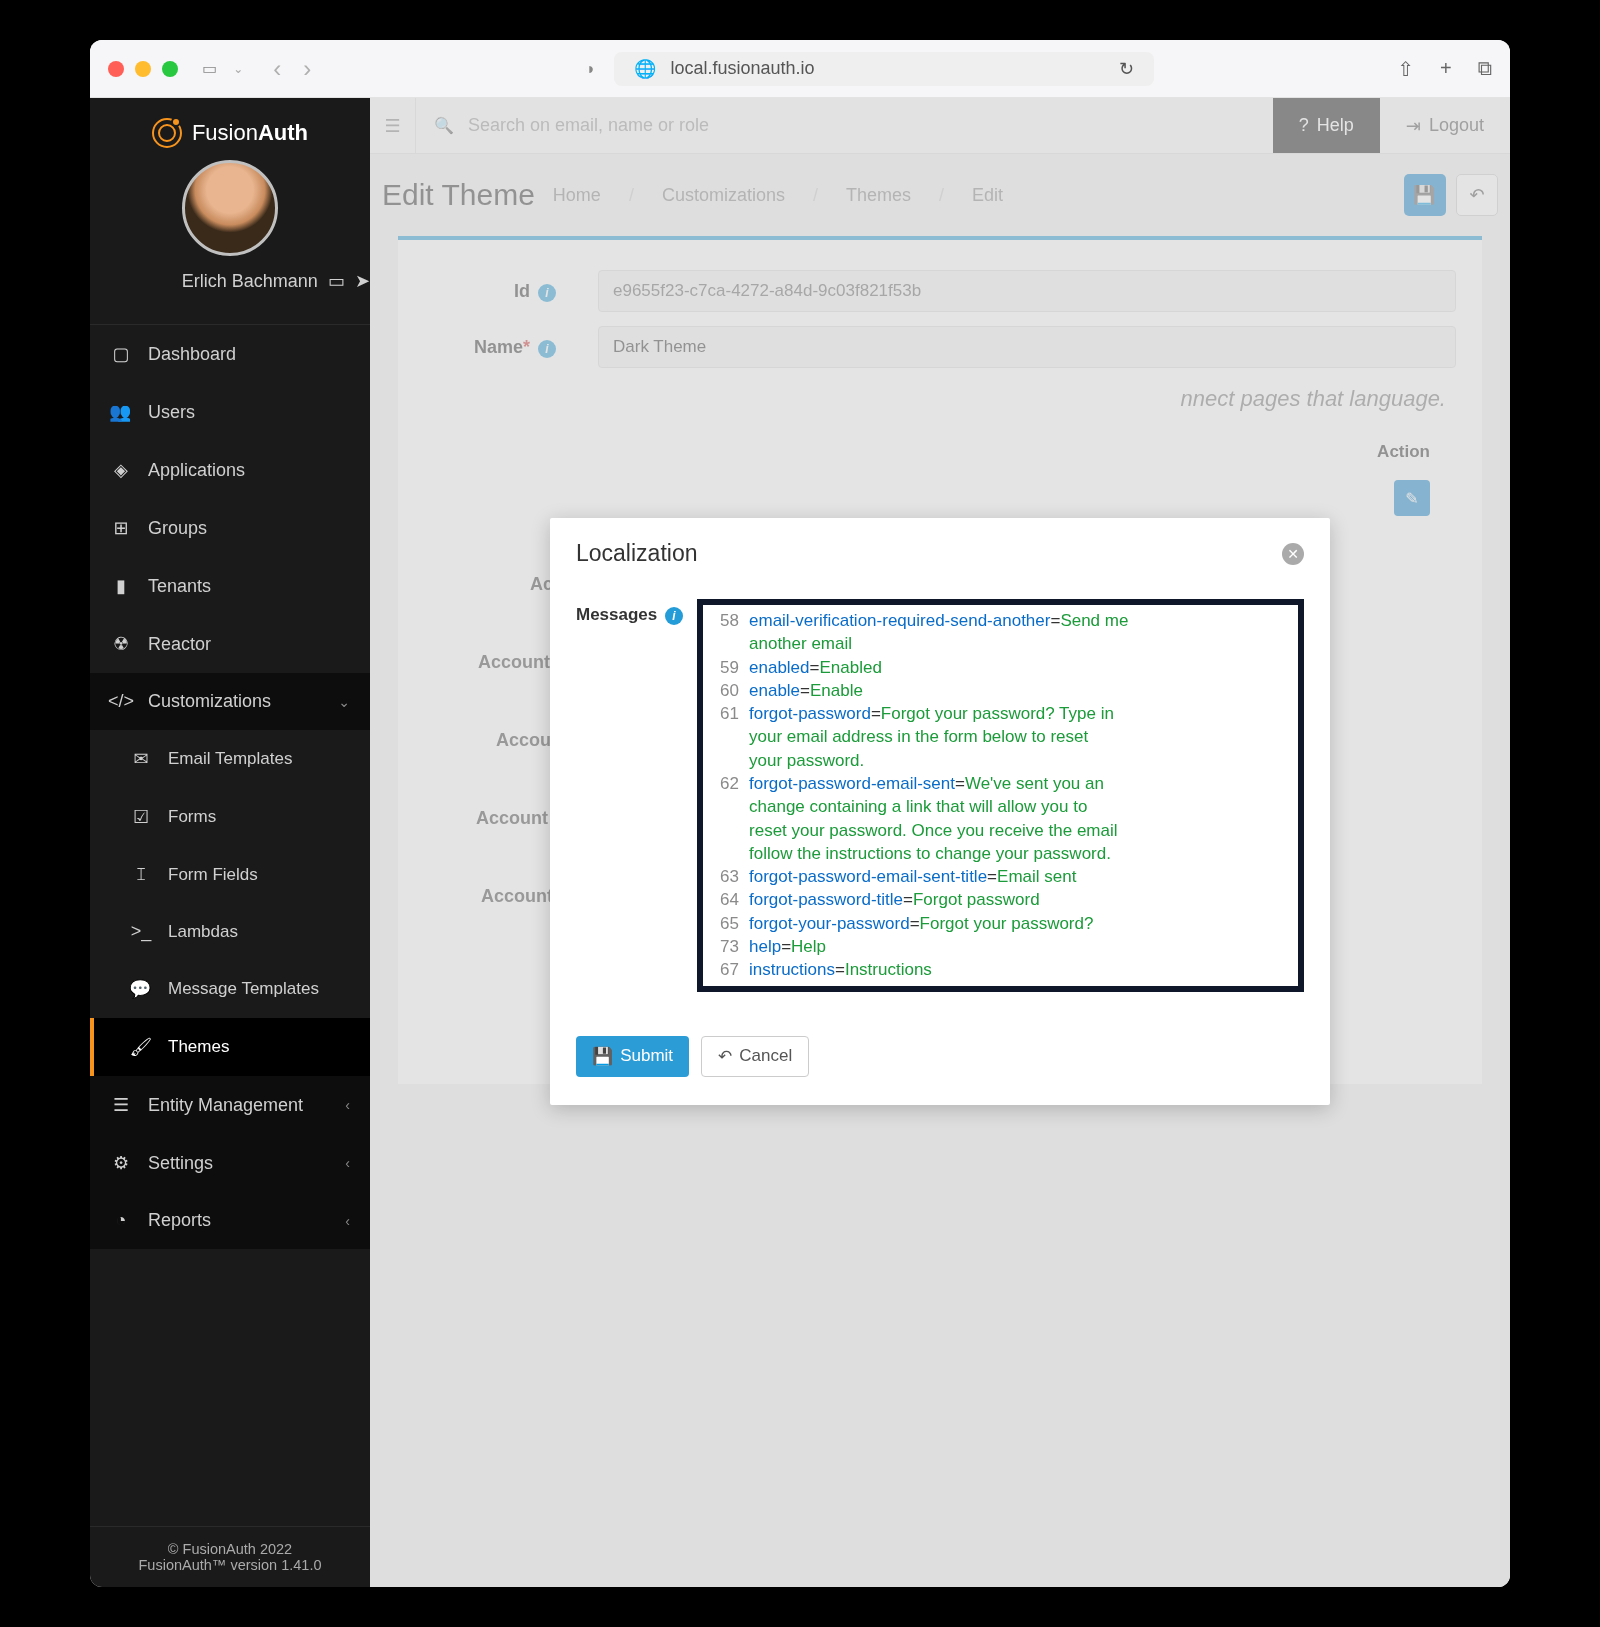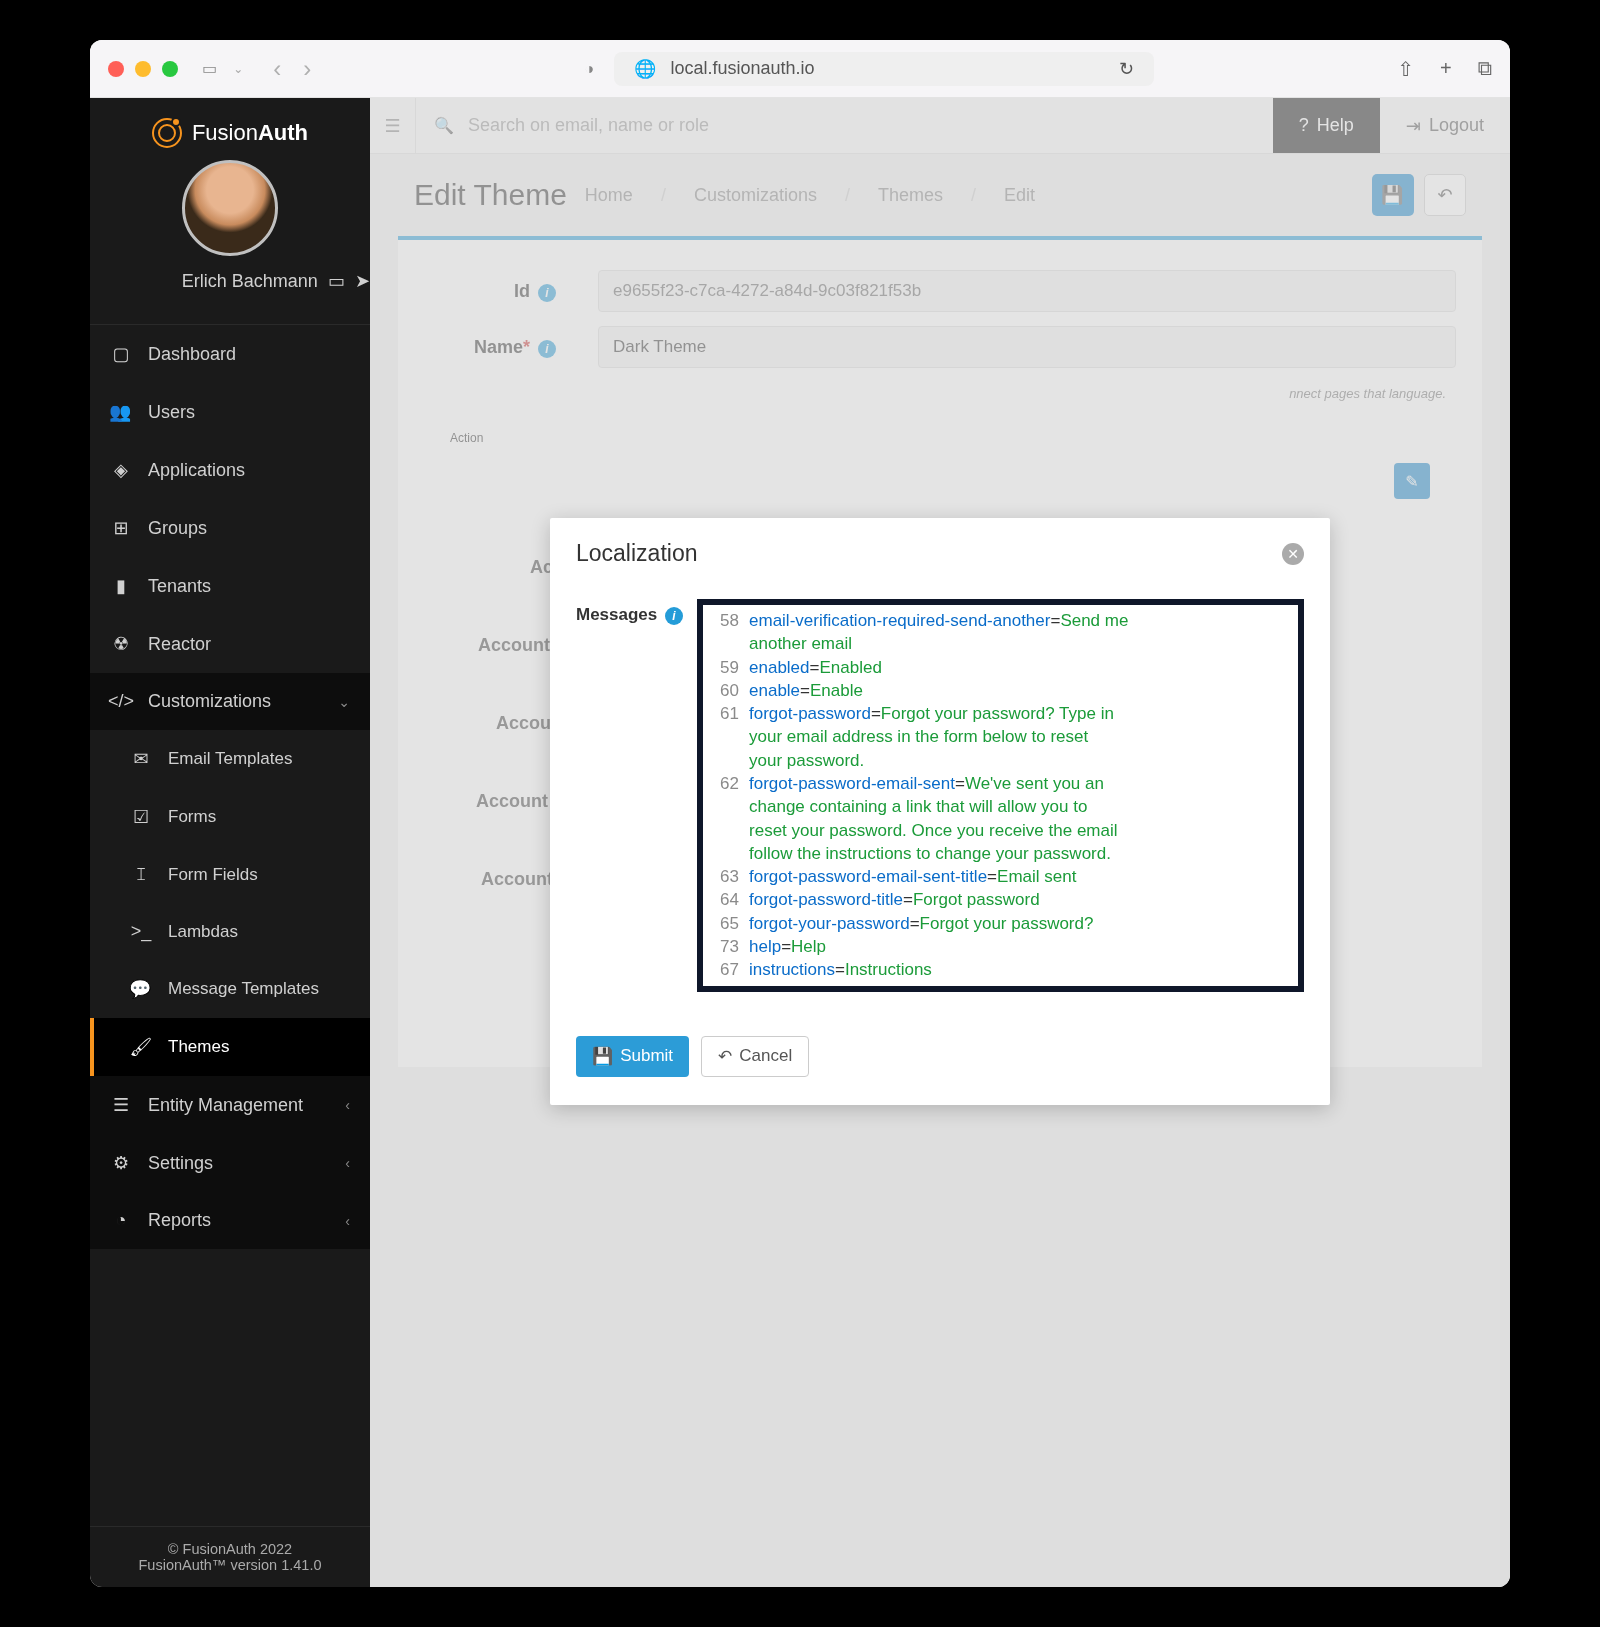--- a/index.html
+++ b/index.html
@@ -37,36 +37,36 @@
 .nav-chevron { font-size: 14px; color: #888; }
 .sidebar-footer { margin-top: auto; text-align: center; padding: 14px 0; font-size: 14.5px; color: #aaa; border-top: 1px solid #2a2a2a; }
 .content { flex: 1; background: #f0f0f0; display: flex; flex-direction: column; overflow: hidden; }
 .topbar { display: flex; align-items: center; height: 56px; background: #fafafa; border-bottom: 1px solid #e0e0e0; }
 .hamburger { width: 46px; text-align: center; color: #888; font-size: 18px; border-right: 1px solid #e0e0e0; height: 100%; display: flex; align-items: center; justify-content: center; cursor: pointer; }
 .search-wrap { flex: 1; display: flex; align-items: center; padding: 0 18px; gap: 14px; color: #888; }
 .search-input { border: none; background: transparent; font-size: 18px; width: 100%; color: #333; outline: none; }
 .search-input::placeholder { color: #999; }
 .topbar-link { padding: 0 26px; height: 100%; display: flex; align-items: center; gap: 8px; font-size: 18px; color: #555; cursor: pointer; }
 .topbar-link.dark { background: #1a1a1a; color: #fff; }
-.page-head { display: flex; align-items: center; padding: 20px 44px; }
+.page-head { display: flex; align-items: center; padding: 20px 12px; }
 .page-title { font-size: 30px; font-weight: 500; color: #333; margin-right: 18px; }
 .breadcrumbs { color: #888; font-size: 18px; display: flex; gap: 28px; }
 .breadcrumbs .sep { color: #ccc; }
 .head-actions { margin-left: auto; display: flex; gap: 10px; }
 .icon-btn { width: 42px; height: 42px; border-radius: 5px; display: flex; align-items: center; justify-content: center; font-size: 18px; cursor: pointer; }
 .icon-btn.primary { background: #1585cb; color: #fff; }
 .icon-btn.secondary { background: #fff; border: 1px solid #ccc; color: #555; }
 .form-card { margin: 0 28px; background: #fff; border-top: 4px solid #249cd8; padding: 30px 26px 120px; }
 .form-row { display: flex; align-items: center; margin-bottom: 14px; gap: 24px; }
 .form-label { width: 150px; text-align: right; padding-right: 18px; font-size: 18px; color: #333; font-weight: 600; }
 .form-label .req { color: #cc3333; }
 .info-icon { display: inline-flex; width: 18px; height: 18px; border-radius: 50%; background: #249cd8; color: #fff; font-size: 12px; align-items: center; justify-content: center; margin-left: 3px; font-style: italic; font-weight: bold; }
 .form-input { flex: 1; background: #f3f3f3; border: 1px solid #ddd; border-radius: 4px; padding: 10px 14px; font-size: 17px; color: #666; }
-.form-help { margin-left: 170px; font-size: 13px; color: #777; font-style: italic; margin-top: 18px; }
-.action-header { display: flex; padding: 30px 26px 0; color: #333; font-weight: 400; font-size: 12px; }
+.form-help { margin-left: 170px; font-size: 22px; color: #777; font-style: italic; margin-top: 18px; }
+.action-header { display: flex; justify-content: flex-end; padding: 30px 26px 0; color: #333; font-weight: 700; font-size: 17px; }
 .action-row { display: flex; justify-content: flex-end; padding: 18px 26px; }
 .edit-btn { width: 36px; height: 36px; background: #1585cb; border-radius: 4px; display: flex; align-items: center; justify-content: center; color: #fff; font-size: 16px; cursor: pointer; }
 .template-list { padding: 40px 40px 0 0; }
 .template-item { text-align: right; font-size: 18px; color: #444; font-weight: 600; margin-bottom: 36px; max-width: 220px; margin-left: 50px; }
 .template-item .info-icon { margin-left: 6px; }
 .modal-overlay { position: absolute; top: 0; left: 280px; right: 0; bottom: 0; background: rgba(210,210,210,0.6); display: flex; align-items: flex-start; justify-content: center; padding-top: 420px; }
 .modal { background: #fff; width: 780px; border-radius: 2px; box-shadow: 0 4px 20px rgba(0,0,0,0.2); }
 .modal-head { display: flex; justify-content: space-between; align-items: center; padding: 22px 26px 12px; }
 .modal-title { font-size: 23px; font-weight: 500; color: #333; }
 .modal-close { width: 22px; height: 22px; border-radius: 50%; background: #aaa; color: #fff; display: flex; align-items: center; justify-content: center; font-size: 14px; cursor: pointer; }

